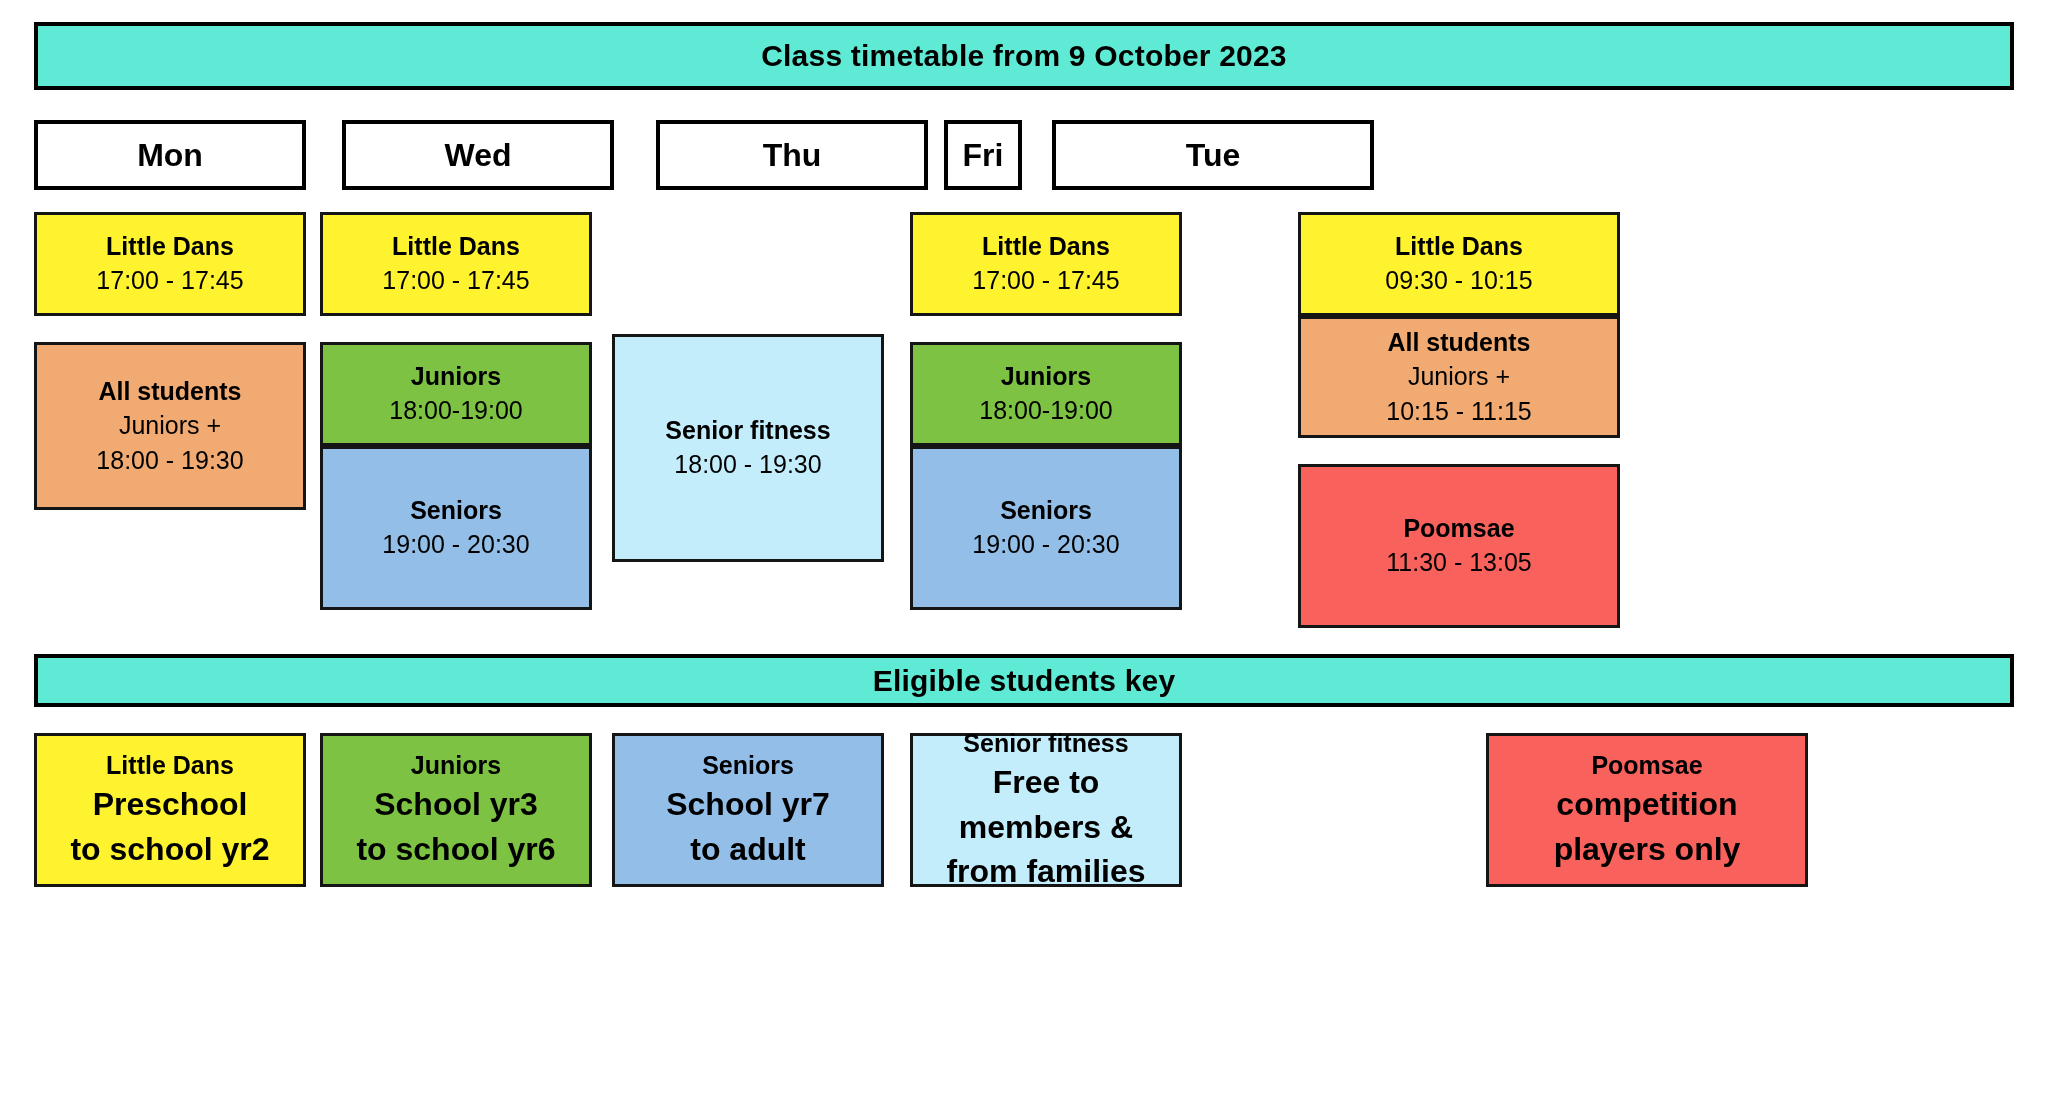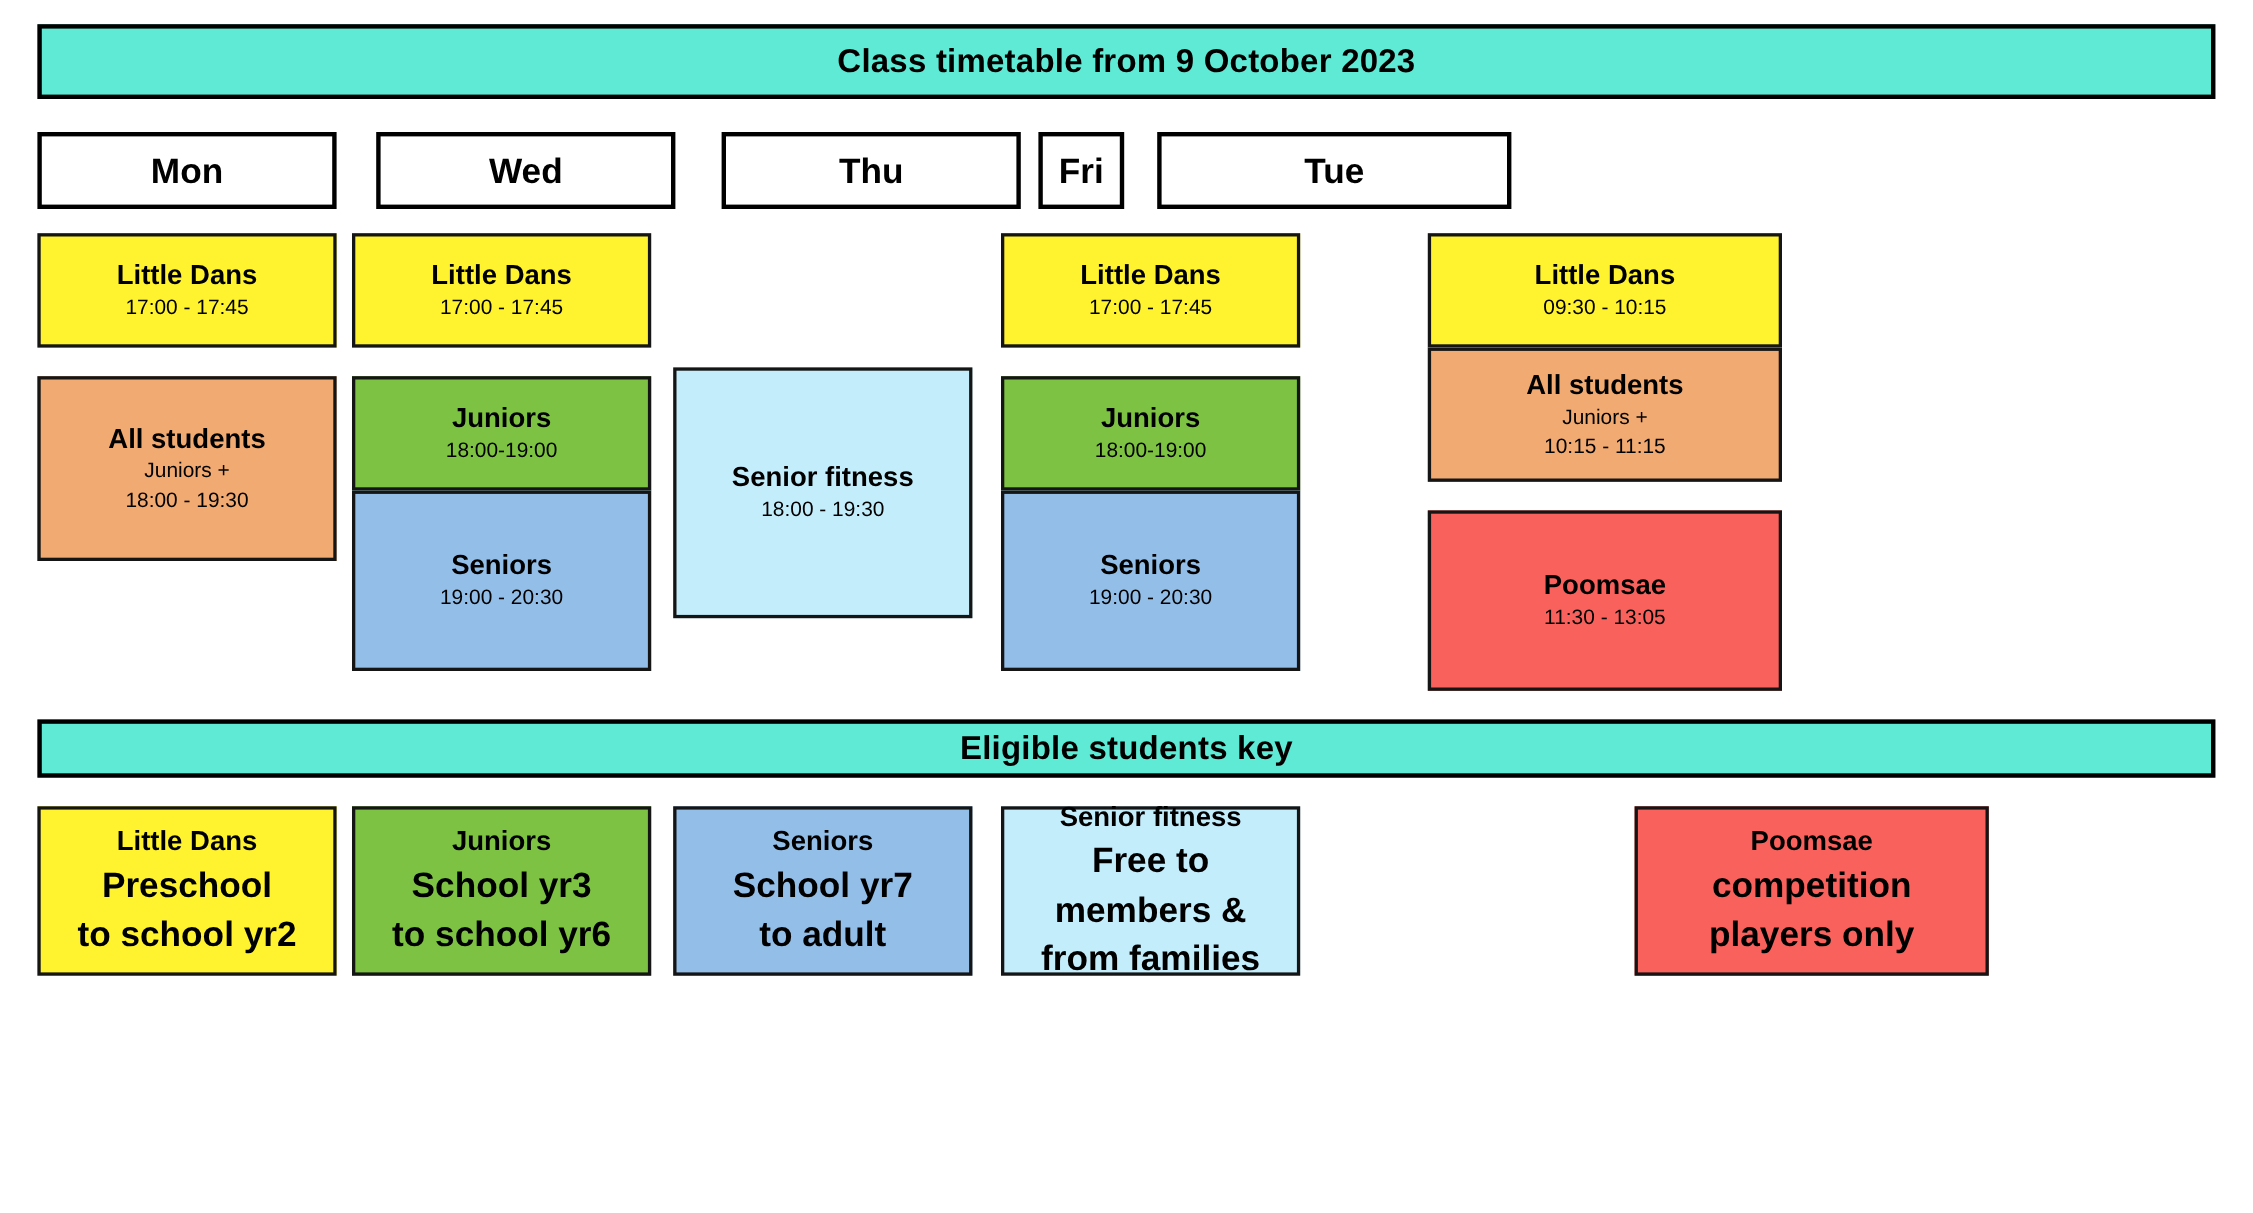--- a/index.html
+++ b/index.html
@@ -87,21 +87,21 @@
     justify-content: center;
     text-align: center;
     padding: 6px 8px;
   }
   .block .b-title {
     font-size: 25px;
     font-weight: bold;
     line-height: 1.32;
   }
   .block .b-line {
-    font-size: 19px;
+    font-size: 25px;
     font-weight: normal;
     line-height: 1.38;
   }
 
   
   .legend-row {
     display: flex;
     margin-top: 26px;
     align-items: flex-start;
   }

